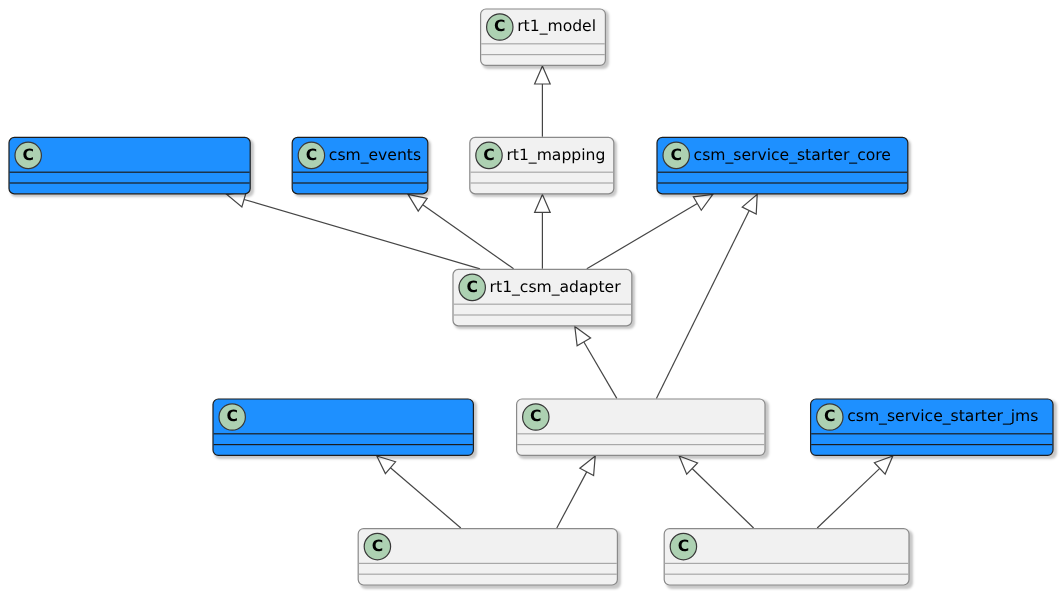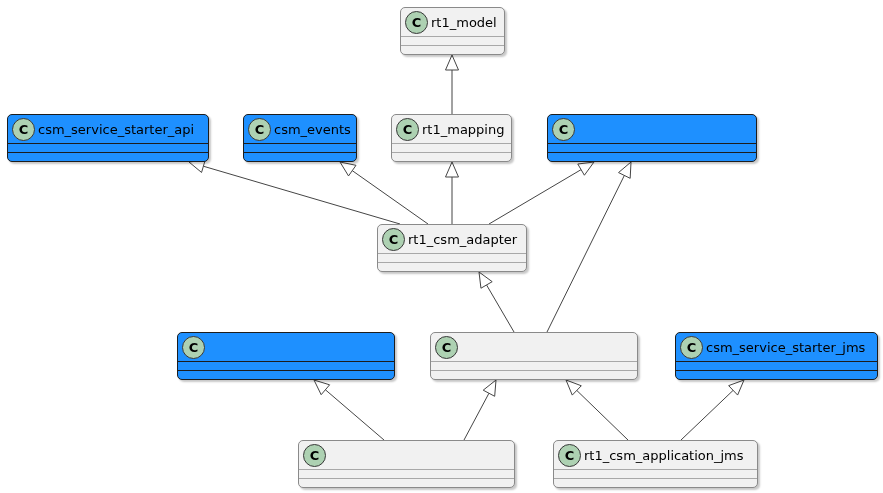--- a/index.html
+++ b/index.html
@@ -118,21 +118,20 @@
       <span class="cicon">C</span>
       <span class="label">rt1_model</span>
     </div>
     <div class="comp"></div>
     <div class="comp"></div>
   </div>
 
   <div class="node blue" style="left:7px;top:114px;width:202px;">
     <div class="title">
       <span class="cicon">C</span>
-      <span class="label">csm_service_starter_api</span>
     </div>
     <div class="comp"></div>
     <div class="comp"></div>
   </div>
 
   <div class="node blue" style="left:243px;top:114px;width:114px;">
     <div class="title">
       <span class="cicon">C</span>
       <span class="label">csm_events</span>
     </div>
@@ -145,20 +144,21 @@
       <span class="cicon">C</span>
       <span class="label">rt1_mapping</span>
     </div>
     <div class="comp"></div>
     <div class="comp"></div>
   </div>
 
   <div class="node blue" style="left:547px;top:114px;width:210px;">
     <div class="title">
       <span class="cicon">C</span>
+      <span class="label">csm_service_starter_core</span>
     </div>
     <div class="comp"></div>
     <div class="comp"></div>
   </div>
 
   <div class="node gray" style="left:377px;top:224px;width:150px;">
     <div class="title">
       <span class="cicon">C</span>
       <span class="label">rt1_csm_adapter</span>
     </div>
@@ -195,19 +195,18 @@
     <div class="title">
       <span class="cicon">C</span>
     </div>
     <div class="comp"></div>
     <div class="comp"></div>
   </div>
 
   <div class="node gray" style="left:553px;top:440px;width:205px;">
     <div class="title">
       <span class="cicon">C</span>
-      <span class="label">rt1_csm_application_jms</span>
     </div>
     <div class="comp"></div>
     <div class="comp"></div>
   </div>
 
 </div>
 
 </body></html>

